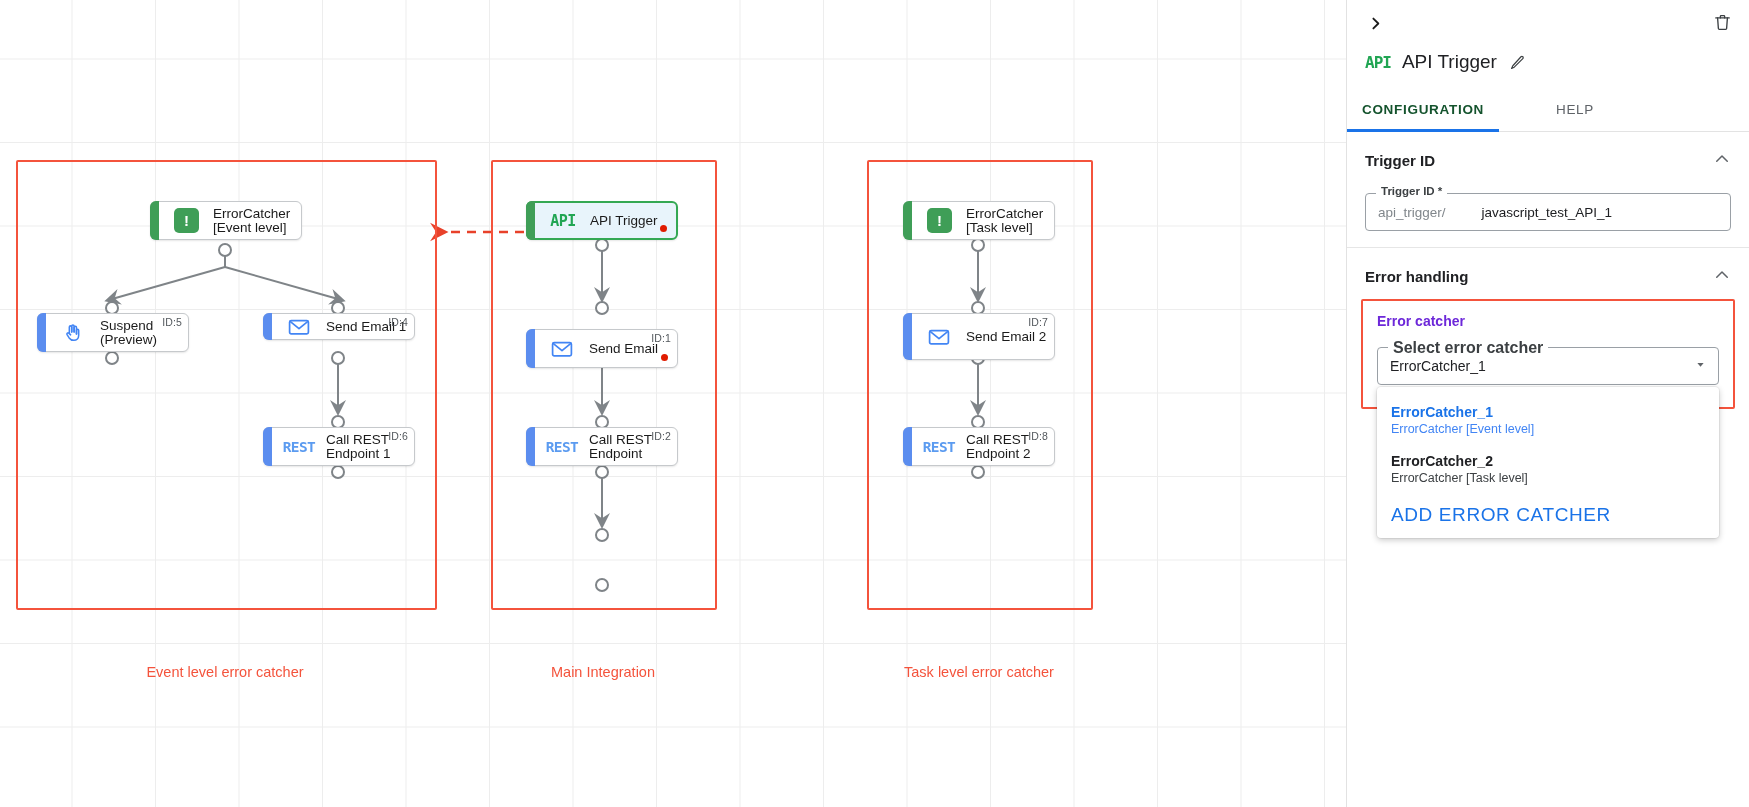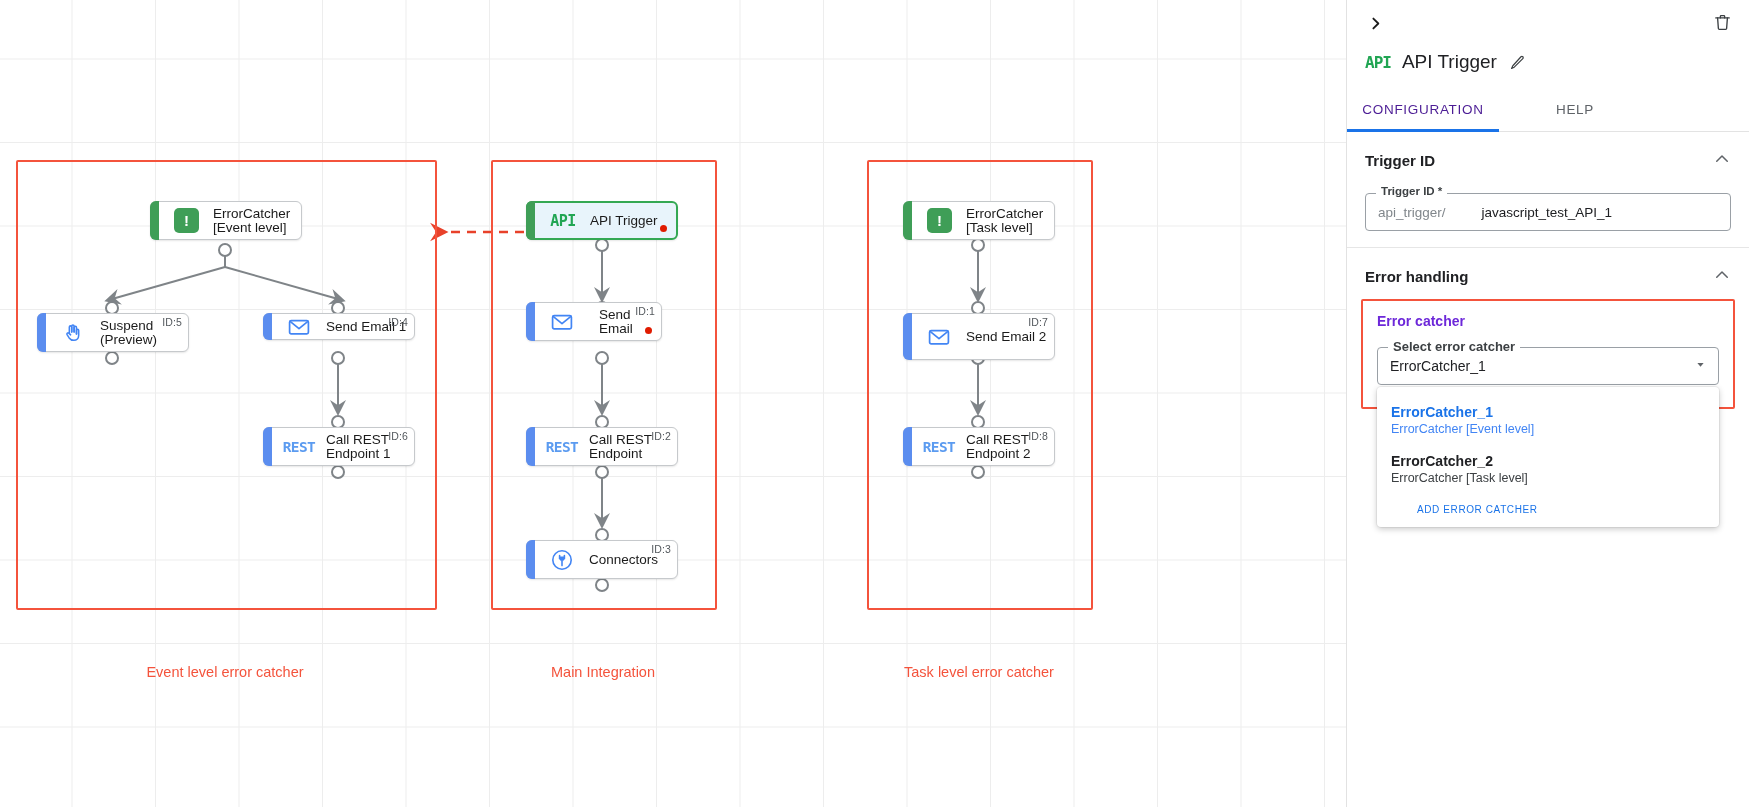--- a/index.html
+++ b/index.html
@@ -148,21 +148,21 @@
     border-bottom: 1px solid #e3e3e3;
     margin-top: 12px;
   }
   .p-tab {
     flex: 0 0 152px;
     display: flex; align-items: flex-start; justify-content: center;
     font-size: 13.5px; letter-spacing: .7px;
     color: #5f6368; padding-top: 10px;
     position: relative;
   }
-  .p-tab.active { color: #4c1d95; font-weight: 400; }
+  .p-tab.active { color: #14532d; font-weight: 700; }
   .p-tab.active::after {
     content: ""; position: absolute; left: 0; right: 0; bottom: -1px;
     height: 3px; background: #1a73e8;
   }
 
   .sec {
     position: relative;
     padding: 18px 18px 16px 18px;
     border-bottom: 1px solid #e6e6e6;
   }
@@ -190,21 +190,21 @@
     border: 2.5px solid #f4533c;
     border-radius: 2px;
     margin: 6px 14px 0 14px;
     padding: 12px 14px 22px 14px;
     position: relative;
   }
   .errbox-title { font-size: 14px; font-weight: bold; color: #6d28d9; }
   .select-field { position: relative; margin-top: 18px; }
   .select-field .mlegend {
     position: absolute; top: -8px; left: 11px; background: #fff;
-    padding: 0 5px; font-size: 13px; color: #3c4043; font-weight: bold;
+    padding: 0 5px; font-size: 16px; color: #3c4043; font-weight: bold;
   }
   .select-box {
     border: 1px solid #9aa0a6; border-radius: 4px;
     height: 38px; display: flex; align-items: center; justify-content: space-between;
     padding: 0 10px 0 12px; background: #fff;
   }
   .select-val { font-size: 14px; color: #202124; }
   .dropdown {
     position: absolute;
     left: 0; right: 0; top: 40px;
@@ -215,21 +215,21 @@
     z-index: 30;
   }
   .dd-item { padding: 7px 14px; }
   .dd-main { font-size: 14px; color: #202124; line-height: 18px; }
   .dd-sub { font-size: 12.5px; color: #3c4043; line-height: 17px; }
   .dd-item.sel .dd-main { color: #1a73e8; font-weight: bold; }
   .dd-item.sel .dd-sub { color: #4285f4; }
   .dd-item.bold .dd-main { font-weight: bold; }
   .dd-action {
     padding: 10px 14px 2px 14px;
-    font-size: 10px; color: #1a73e8; letter-spacing: .6px; font-weight: 500; margin-left: 26px;
+    font-size: 19px; color: #1a73e8; letter-spacing: .6px; font-weight: 500;
   }
 </style>
 </head>
 <body>
 
 <div id="app">
 
   <div id="canvas">
 
     <svg id="canvas-svg" viewBox="0 0 1346 807">
@@ -332,21 +332,21 @@
 
     <div class="node green selected" style="left:526px; top:201px; width:152px; height:39px;">
       <span class="accent"></span>
       <span class="ico">
         <span class="ico-api">API</span>
       </span>
       <span class="nlabel">API Trigger</span>
       <span class="reddot"></span>
     </div>
 
-    <div class="node" style="left:526px; top:302px; width:136px; height:39px;gap:10px;">
+    <div class="node" style="left:526px; top:329px; width:152px; height:39px;">
       <span class="accent"></span>
       <span class="ico">
         <svg width="24" height="24" viewBox="0 0 24 24" fill="none" stroke="#4285f4" stroke-width="1.7">
           <rect x="2.6" y="5.6" width="18.8" height="13.2" rx="1.6"></rect>
           <path d="M3.4 6.6 L12 13.6 L20.6 6.6" stroke-linecap="round" stroke-linejoin="round"></path>
         </svg>
       </span>
       <span class="nlabel">Send Email</span>
       <span class="idbadge">ID:1</span>
       <span class="reddot"></span>
@@ -355,33 +355,20 @@
     <div class="node" style="left:526px; top:427px; width:152px; height:39px;">
       <span class="accent"></span>
       <span class="ico">
         <span class="ico-rest">REST</span>
       </span>
       <span class="nlabel">Call REST
 Endpoint</span>
       <span class="idbadge">ID:2</span>
     </div>
 
-    <div class="node" style="left:526px; top:540px; width:152px; height:39px;">
-      <span class="accent"></span>
-      <span class="ico">
-        <svg width="24" height="24" viewBox="0 0 24 24" fill="none" stroke="#4285f4" stroke-width="1.6">
-          <circle cx="12" cy="12" r="9.2"></circle>
-          <path d="M9.6 8.4v2.3a2.4 2.4 0 0 0 4.8 0V8.4" fill="#4285f4" stroke="none"></path>
-          <path d="M12 13.4V17.6" stroke-linecap="round"></path>
-          <path d="M9.6 7.6v3.2M14.4 7.6v3.2" stroke-linecap="round"></path>
-        </svg>
-      </span>
-      <span class="nlabel">Connectors</span>
-      <span class="idbadge">ID:3</span>
-    </div>
 
     <div class="node green" style="left:903px; top:201px; width:152px; height:39px;">
       <span class="accent"></span>
       <span class="ico">
         <span class="ico-err">!</span>
       </span>
       <span class="nlabel">ErrorCatcher
 [Task level]</span>
     </div>
 

